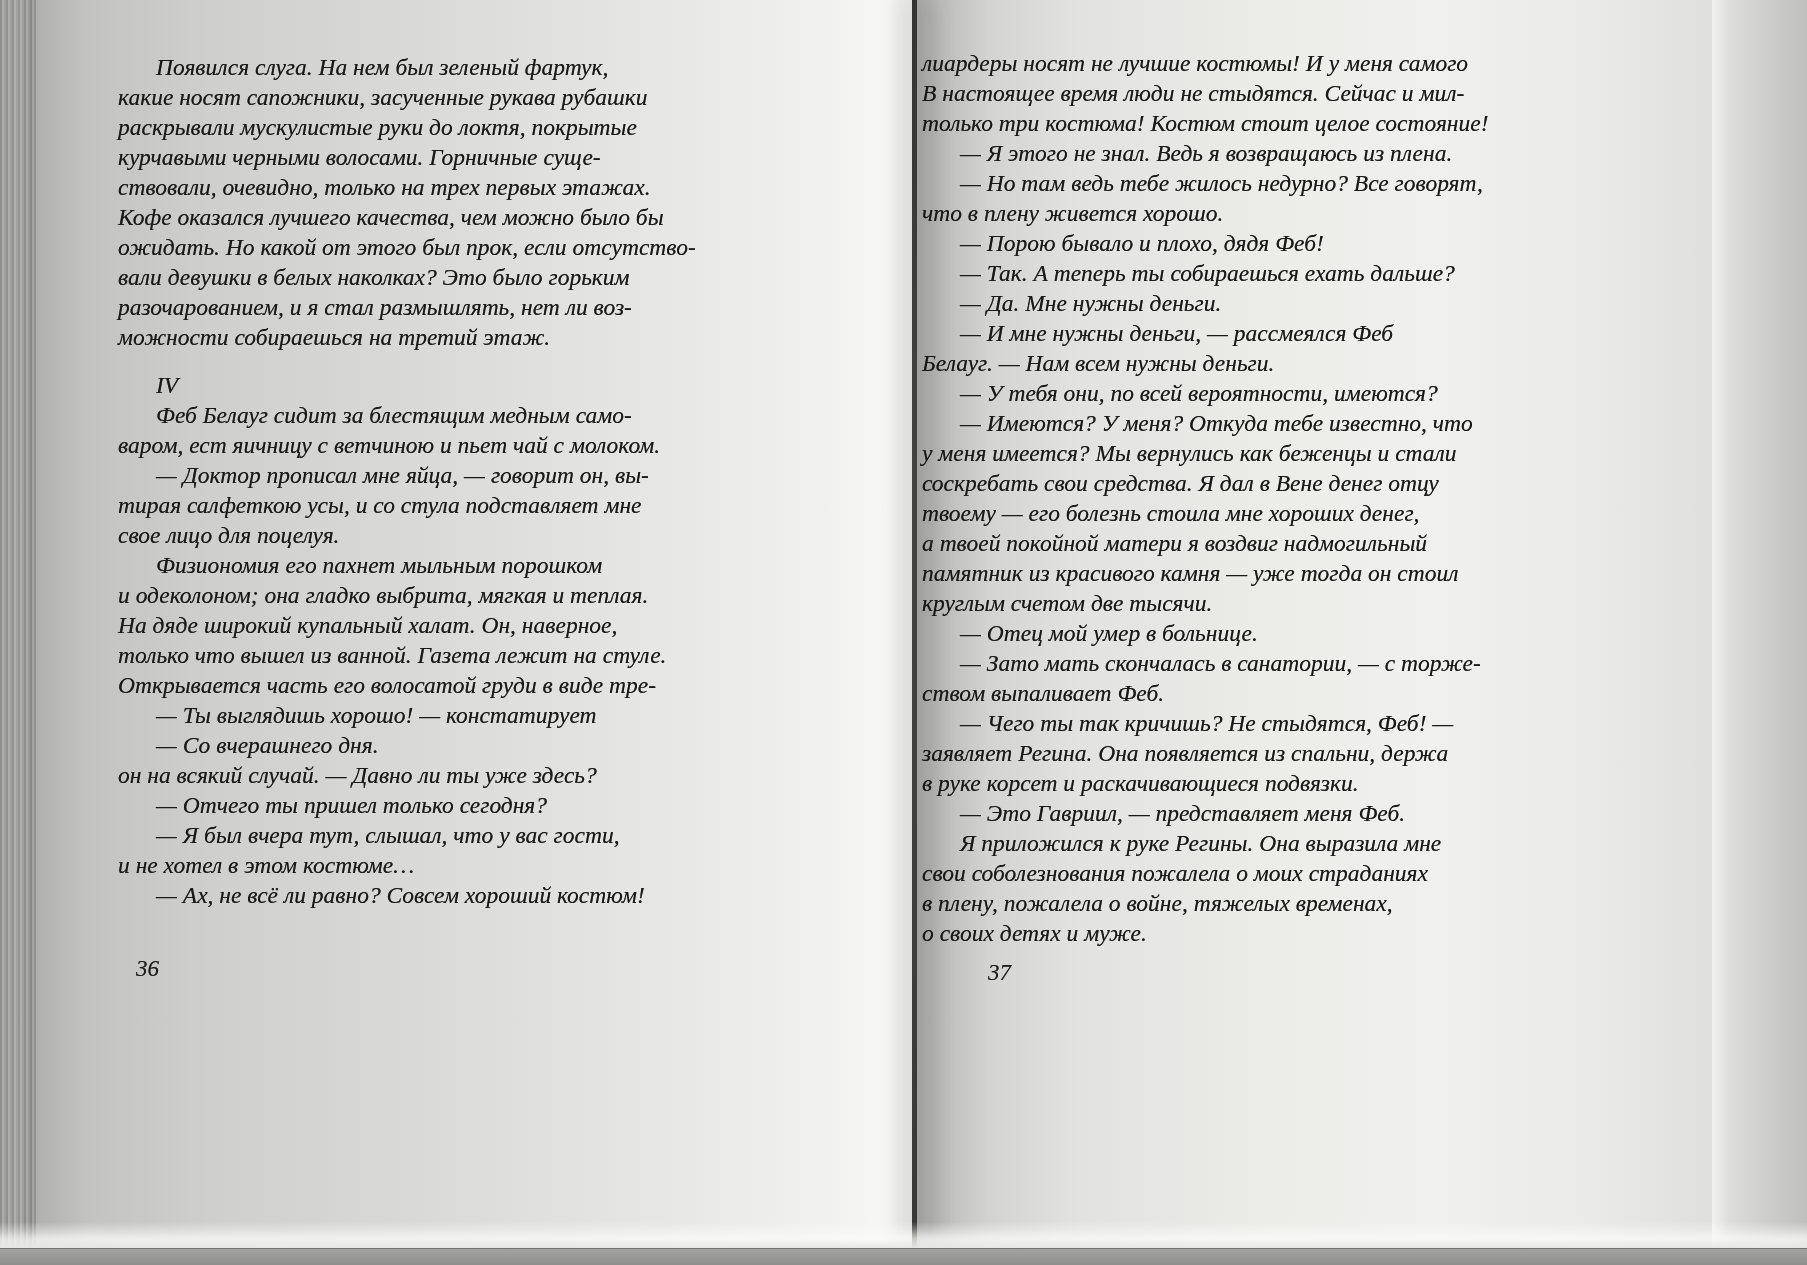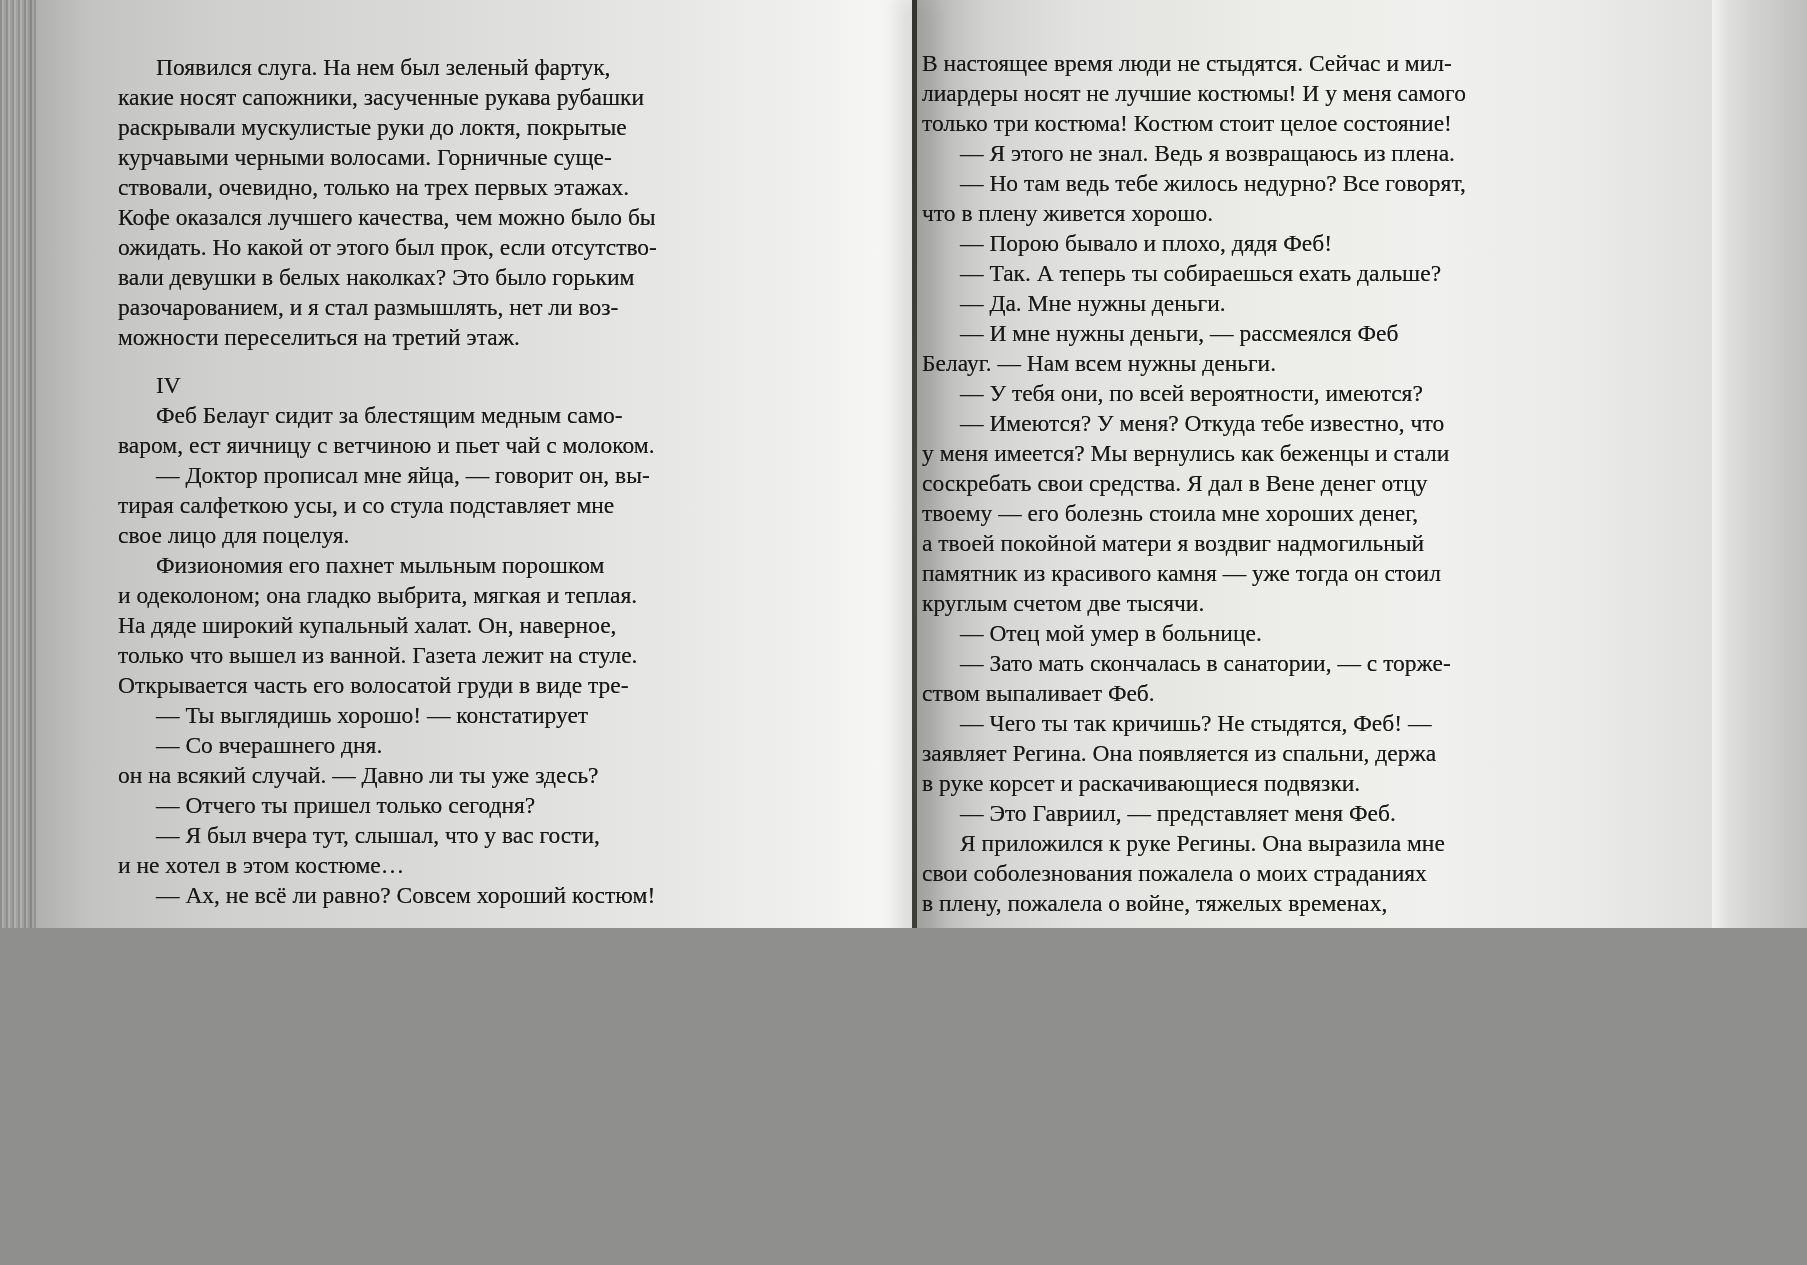--- a/index.html
+++ b/index.html
@@ -1,21 +1,22 @@
 <!DOCTYPE html>
 <html><head>
 <meta charset="utf-8">
 <style>
   html,body{margin:0;padding:0;background:#8f8f8d;}
   .stage{
     position:relative;
-    width:1807px;height:928px;
+    width:1807px;height:1265px;
     overflow:hidden;
     background:#0f766e;
     font-family:"Liberation Serif","DejaVu Serif",serif;
+    font-style:italic;
   }
   
   .edge-left{
     position:absolute;left:0;top:0;width:36px;height:1248px;
     background:
       repeating-linear-gradient(90deg,
         rgba(120,120,118,.55) 0 2px,
         rgba(176,176,174,.55) 2px 4px,
         rgba(148,148,146,.55) 4px 6px),
       linear-gradient(90deg,#a9a9a7 0%,#b4b4b2 55%,#8f8f8d 100%);
@@ -96,21 +97,21 @@
     <div id="lp-para1">
         <div class="line indent">Появился слуга. На нем был зеленый фартук,</div>
         <div class="line">какие носят сапожники, засученные рукава рубашки</div>
         <div class="line">раскрывали мускулистые руки до локтя, покрытые</div>
         <div class="line">курчавыми черными волосами. Горничные суще-</div>
         <div class="line">ствовали, очевидно, только на трех первых этажах.</div>
         <div class="line">Кофе оказался лучшего качества, чем можно было бы</div>
         <div class="line">ожидать. Но какой от этого был прок, если отсутство-</div>
         <div class="line">вали девушки в белых наколках? Это было горьким</div>
         <div class="line">разочарованием, и я стал размышлять, нет ли воз-</div>
-        <div class="line">можности переселиться на третий этаж.</div>
+        <div class="line">можности собираешься на третий этаж.</div>
       </div>
     <div class="para-gap"></div>
     <div class="heading">IV</div>
     <div id="lp-section">
         <div class="line indent">Феб Белауг сидит за блестящим медным само-</div>
         <div class="line">варом, ест яичницу с ветчиною и пьет чай с молоком.</div>
         <div class="line indent">— Доктор прописал мне яйца, — говорит он, вы-</div>
         <div class="line">тирая салфеткою усы, и со стула подставляет мне</div>
         <div class="line">свое лицо для поцелуя.</div>
         <div class="line indent">Физиономия его пахнет мыльным порошком</div>
@@ -123,22 +124,22 @@
         <div class="line">он на всякий случай. — Давно ли ты уже здесь?</div>
         <div class="line indent">— Отчего ты пришел только сегодня?</div>
         <div class="line indent">— Я был вчера тут, слышал, что у вас гости,</div>
         <div class="line">и не хотел в этом костюме…</div>
         <div class="line indent">— Ах, не всё ли равно? Совсем хороший костюм!</div>
       </div>
   </div>
 
   <div class="text-col text-col-right">
     <div id="rp-lines">
+        <div class="line">лиардеры носят не лучшие костюмы! И у меня самого</div>
         <div class="line">В настоящее время люди не стыдятся. Сейчас и мил-</div>
-        <div class="line">лиардеры носят не лучшие костюмы! И у меня самого</div>
         <div class="line">только три костюма! Костюм стоит целое состояние!</div>
         <div class="line indent">— Я этого не знал. Ведь я возвращаюсь из плена.</div>
         <div class="line indent">— Но там ведь тебе жилось недурно? Все говорят,</div>
         <div class="line">что в плену живется хорошо.</div>
         <div class="line indent">— Порою бывало и плохо, дядя Феб!</div>
         <div class="line indent">— Так. А теперь ты собираешься ехать дальше?</div>
         <div class="line indent">— Да. Мне нужны деньги.</div>
         <div class="line indent">— И мне нужны деньги, — рассмеялся Феб</div>
         <div class="line">Белауг. — Нам всем нужны деньги.</div>
         <div class="line indent">— У тебя они, по всей вероятности, имеются?</div>

